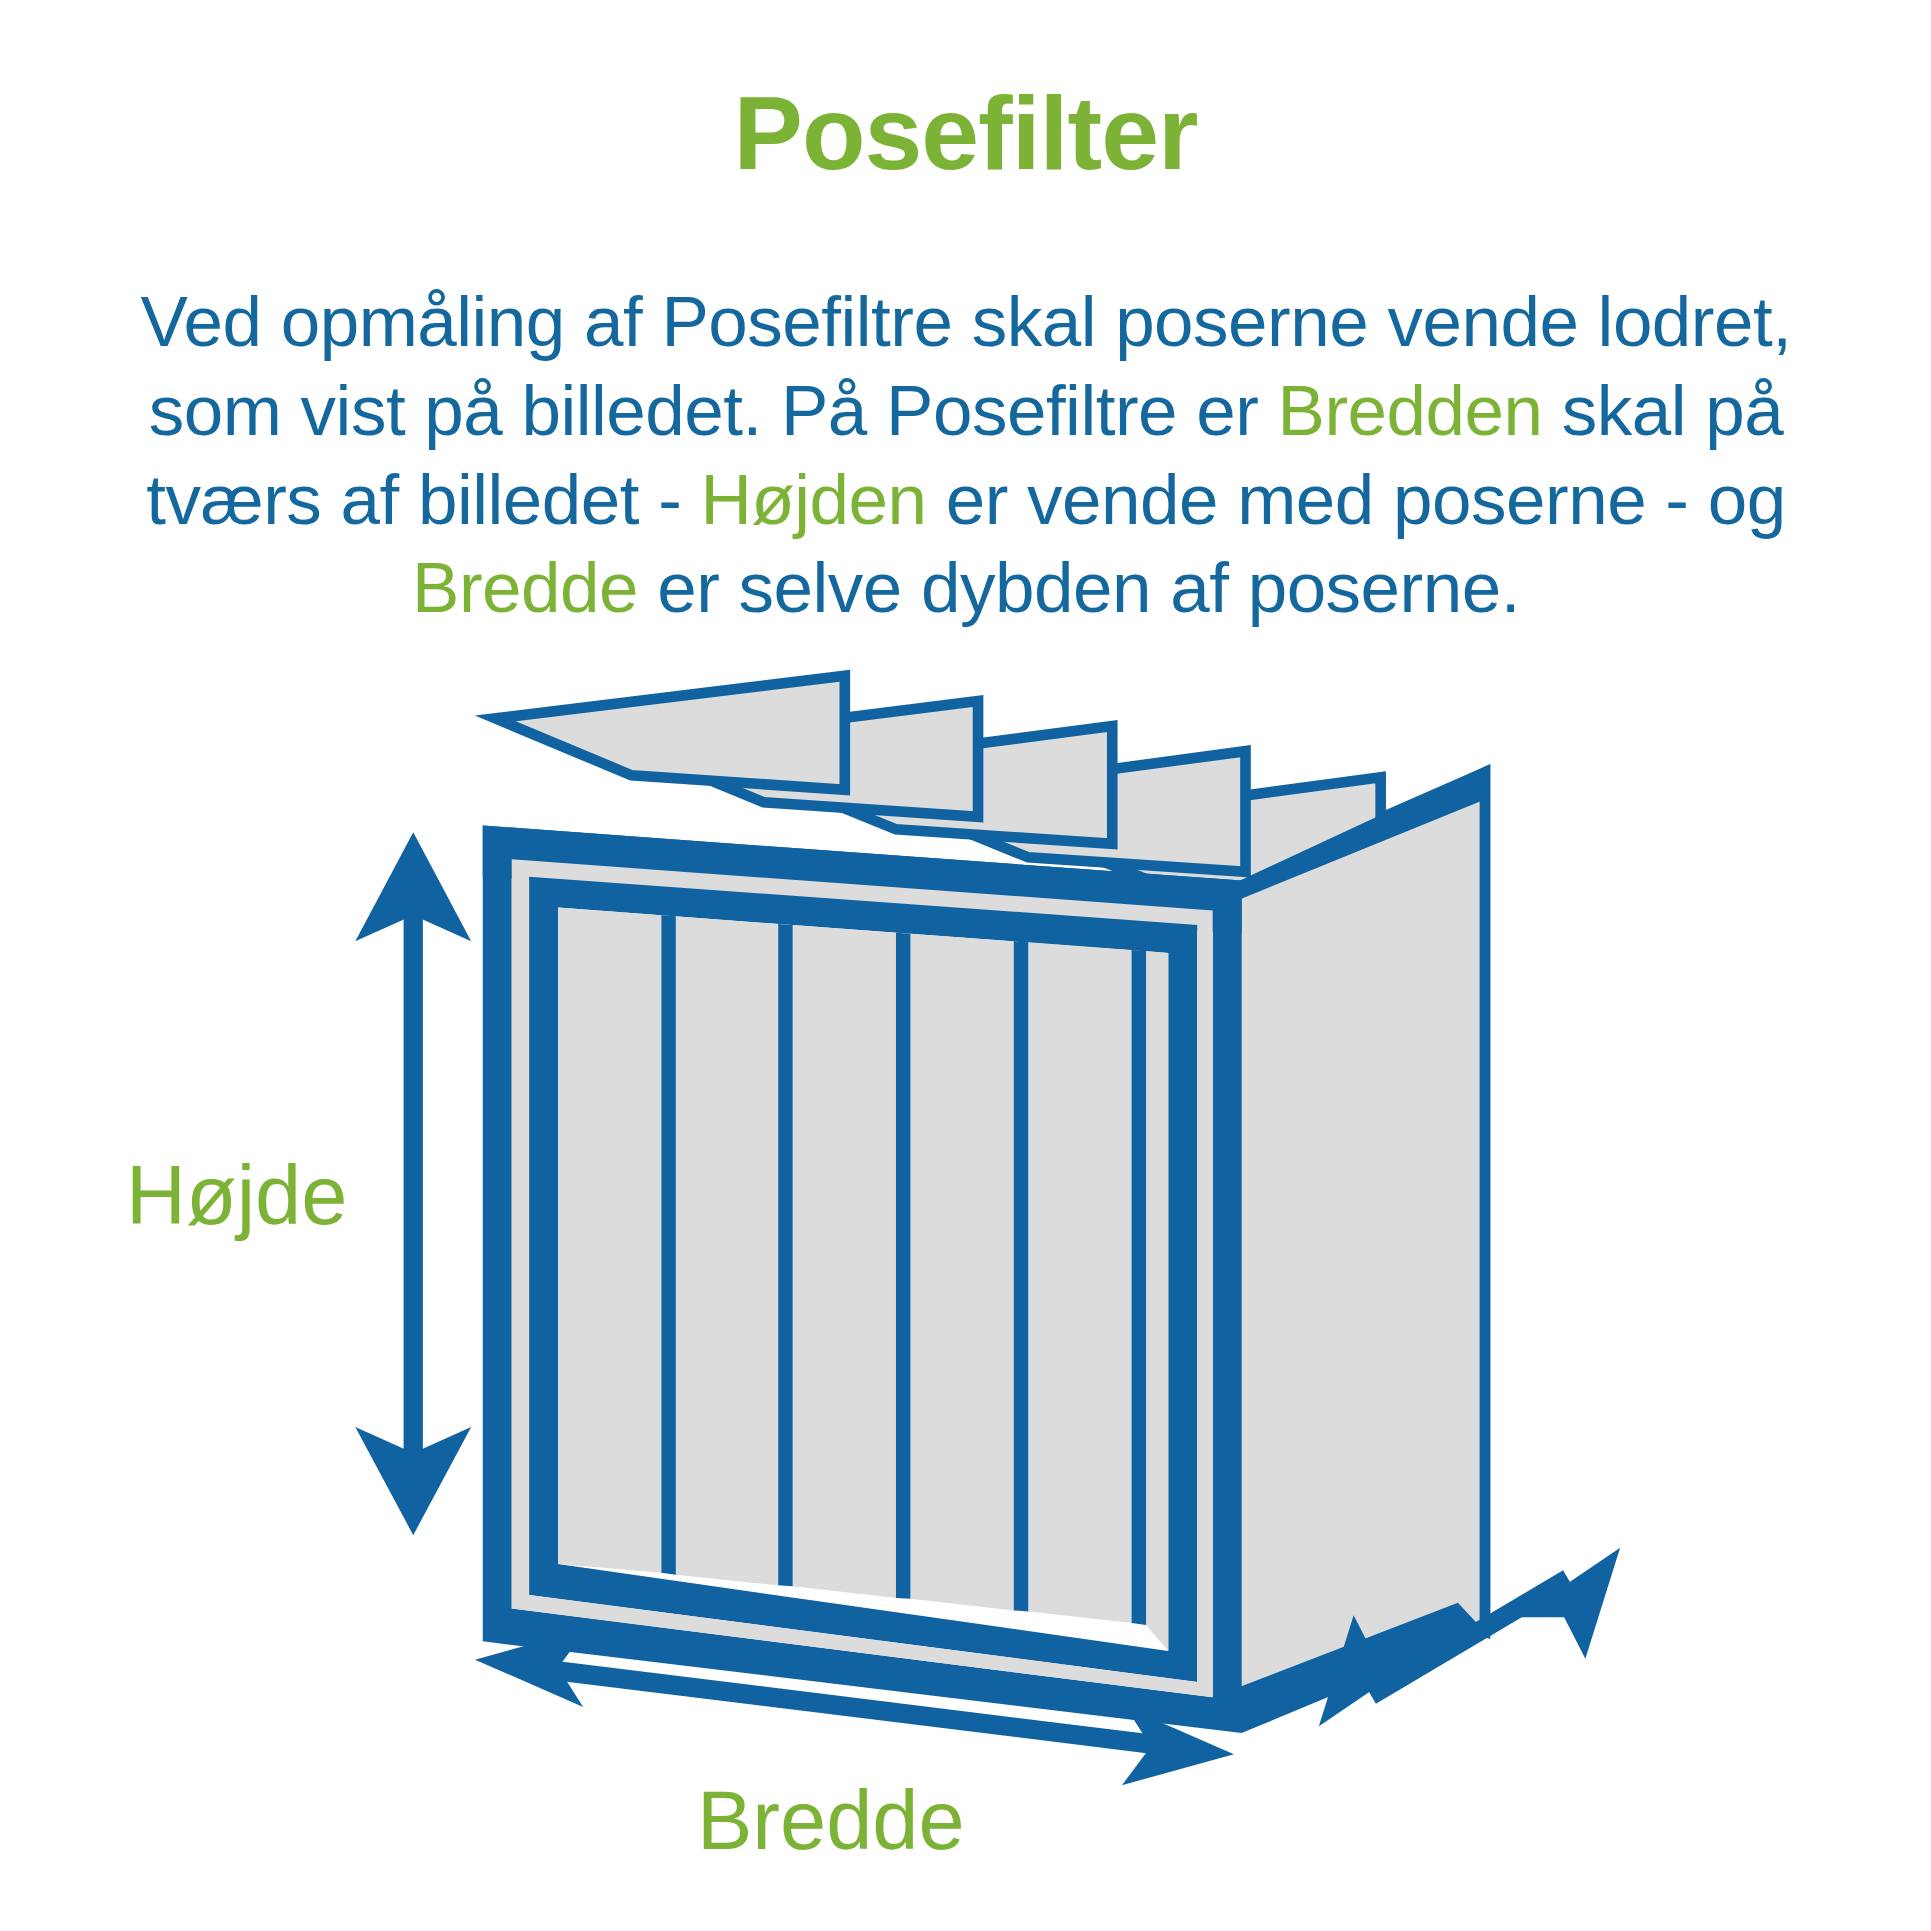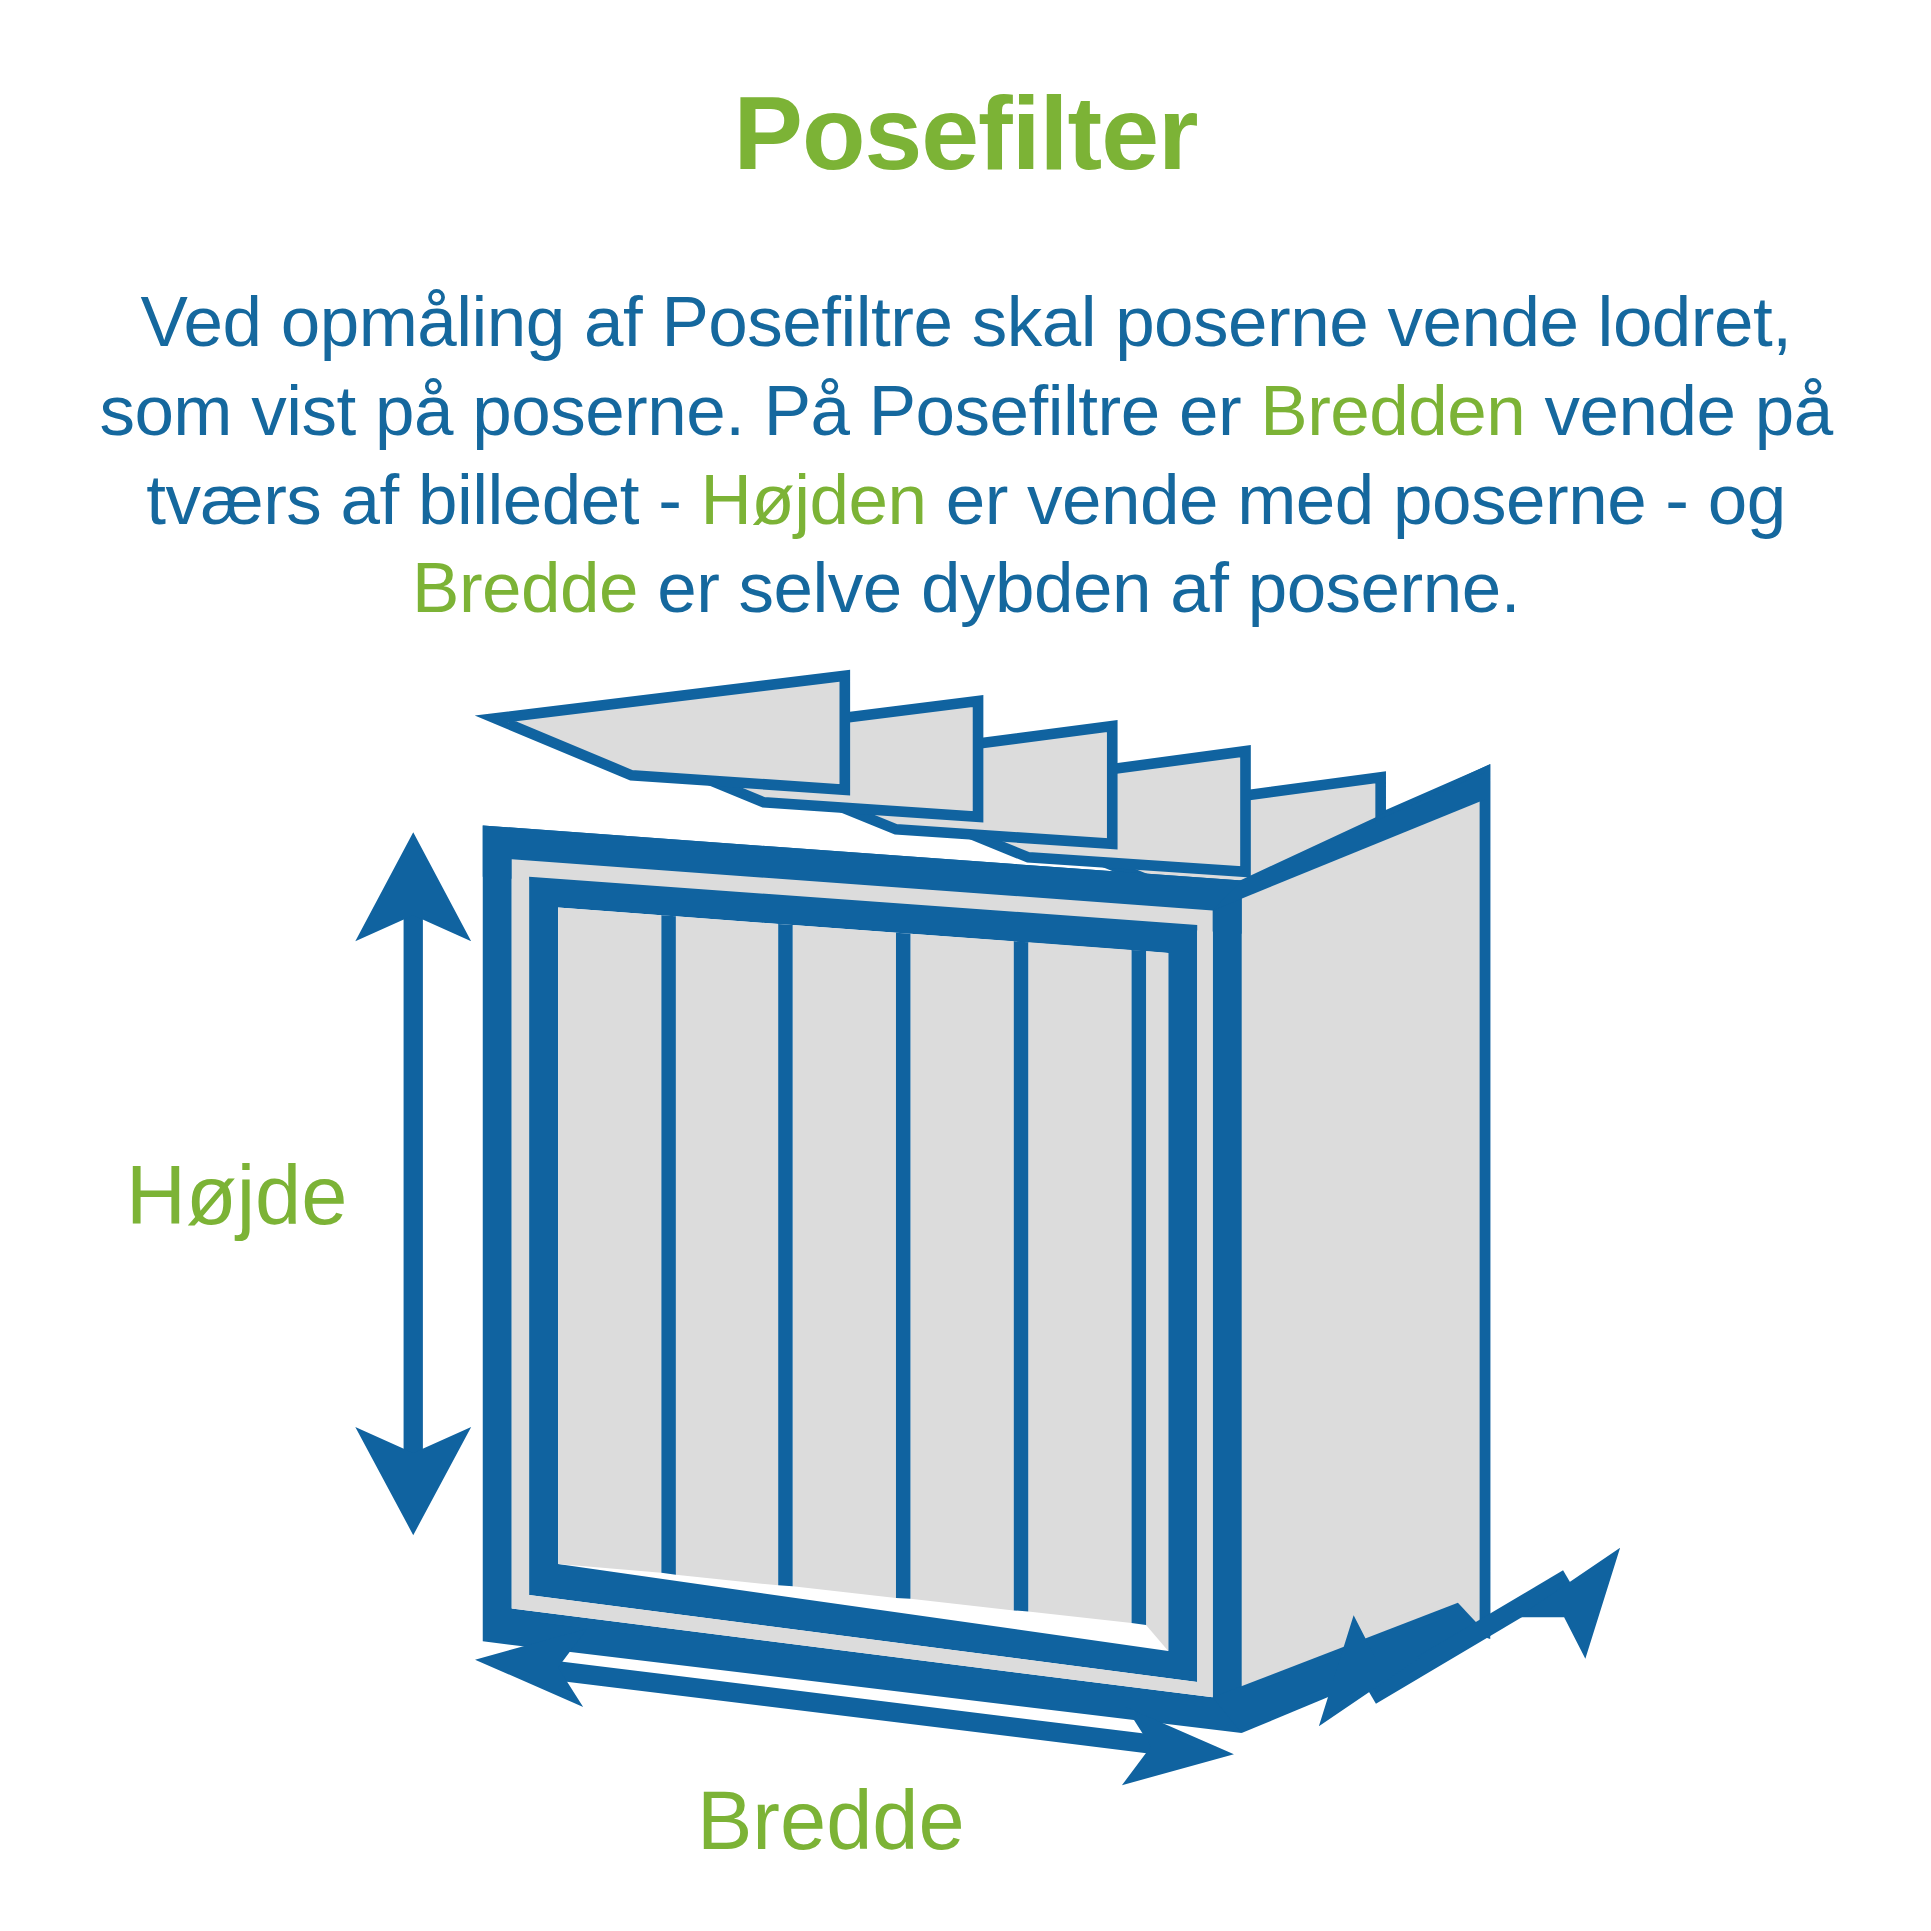--- a/index.html
+++ b/index.html
@@ -74,21 +74,21 @@
 </style>
 </head>
 <body>
 
 <div class="page">
 
   <div class="title">Posefilter</div>
 
   <div class="intro">
     <span>Ved opmåling af Posefiltre skal poserne vende lodret,</span>
-    <span>som vist på poserne. På Posefiltre er </span><span class="hi">Bredden</span><span> vende på</span>
+    <span>som vist på billedet. På Posefiltre er </span><span class="hi">Bredden</span><span> skal på</span>
     <span>tværs af billedet - </span><span class="hi">Højden</span><span> er vende med poserne</span>
     <span>- og </span><span class="hi">Bredde</span><span> er selve dybden af poserne.</span>
   </div>
 
   <div class="diagram">
     <svg width="1931" height="1931" viewBox="0 0 2000 2000">
 
       <defs>
         <style>
           .g  { fill: #DCDCDC; }

